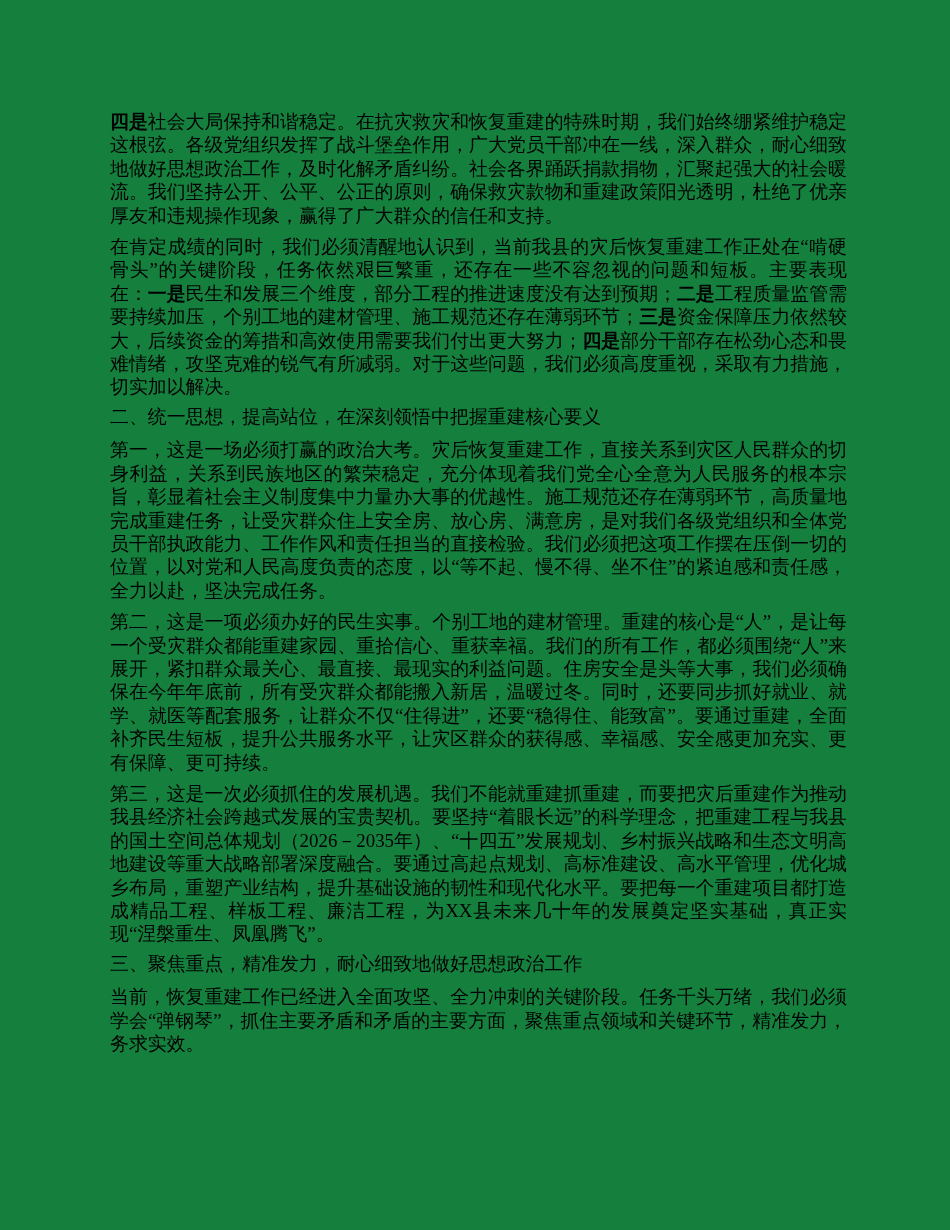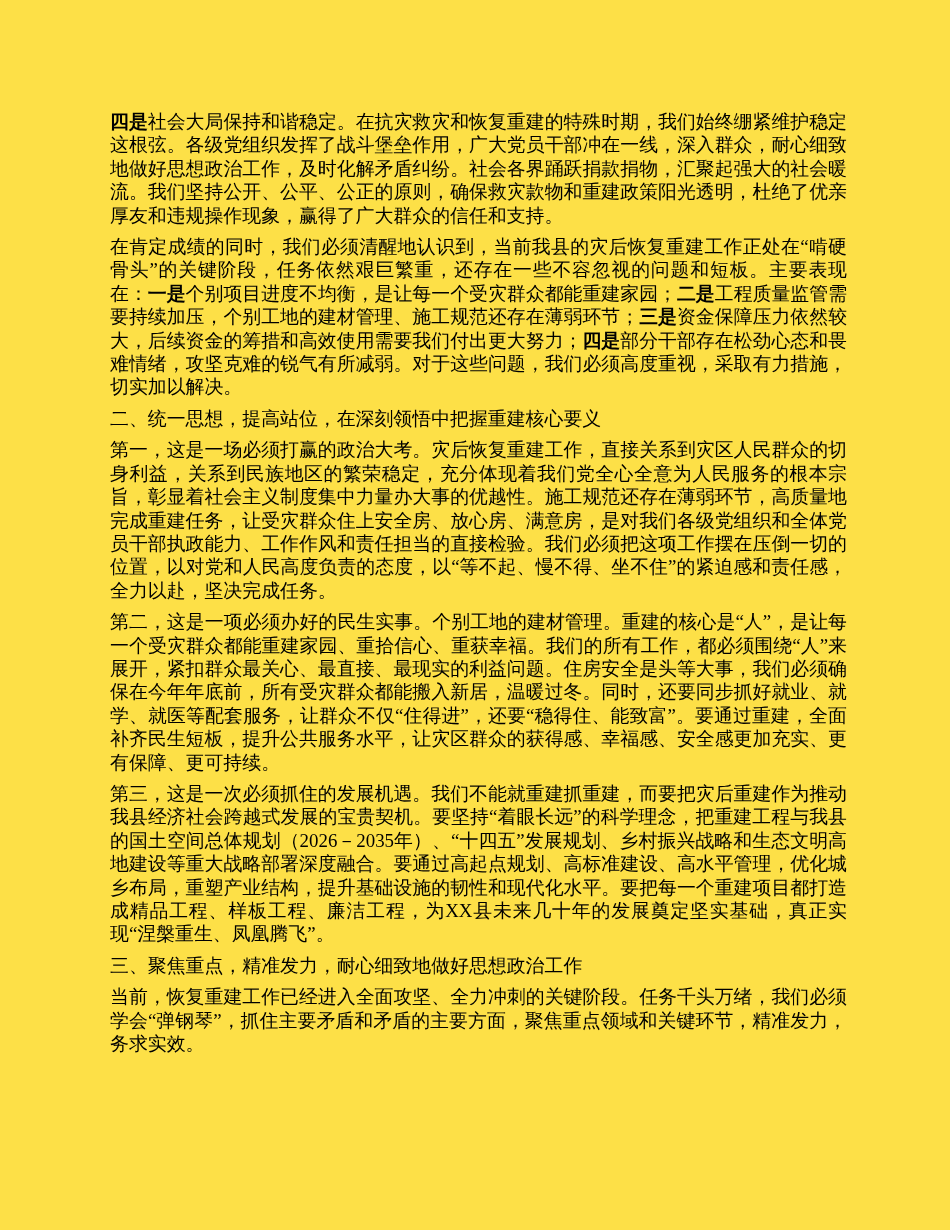--- a/index.html
+++ b/index.html
@@ -12,21 +12,21 @@
     height: 1230px;
     overflow: hidden;
     position: relative;
   }
   .page {
     position: absolute;
     left: 0;
     top: 0;
     width: 950px;
     height: 1230px;
-    background: #fde047;
+    background: #15803d;
   }
   .doc-body {
     position: absolute;
     left: 110px;
     top: 110px;
     width: 737px;
     color: #000000;
     font-family: "Liberation Serif", "DejaVu Serif", serif;
   }
   .doc-body p.block {
@@ -37,32 +37,33 @@
     text-align: justify;
     text-justify: inter-ideograph;
     letter-spacing: 0;
     word-break: break-all;
   }
   .doc-body p.block:last-child {
     margin-bottom: 12px;
   }
   .doc-body p.heading {
     font-weight: normal;
+    font-family: Liberation Mono, monospace;
   }
   .doc-body b {
     font-weight: 700;
   }
 </style>
 </head>
 <body>
 
 <div class="page">
   <div class="doc-body">
       <p class="block paragraph"><b>四是</b><span>社会大局保持和谐稳定。在抗灾救灾和恢复重建的特殊时期，我们始终绷紧维护稳定这根弦。各级党组织发挥了战斗堡垒作用，广大党员干部冲在一线，深入群众，耐心细致地做好思想政治工作，及时化解矛盾纠纷。社会各界踊跃捐款捐物，汇聚起强大的社会暖流。我们坚持公开、公平、公正的原则，确保救灾款物和重建政策阳光透明，杜绝了优亲厚友和违规操作现象，赢得了广大群众的信任和支持。</span></p>
-      <p class="block paragraph"><span>在肯定成绩的同时，我们必须清醒地认识到，当前我县的灾后恢复重建工作正处在“啃硬骨头”的关键阶段，任务依然艰巨繁重，还存在一些不容忽视的问题和短板。主要表现在：</span><b>一是</b><span>个别项目进度不均衡，是让每一个受灾群众都能重建家园；</span><b>二是</b><span>工程质量监管需要持续加压，个别工地的建材管理、施工规范还存在薄弱环节；</span><b>三是</b><span>资金保障压力依然较大，后续资金的筹措和高效使用需要我们付出更大努力；</span><b>四是</b><span>部分干部存在松劲心态和畏难情绪，攻坚克难的锐气有所减弱。对于这些问题，我们必须高度重视，采取有力措施，切实加以解决。</span></p>
+      <p class="block paragraph"><span>在肯定成绩的同时，我们必须清醒地认识到，当前我县的灾后恢复重建工作正处在“啃硬骨头”的关键阶段，任务依然艰巨繁重，还存在一些不容忽视的问题和短板。主要表现在：</span><b>一是</b><span>民生和发展三个维度，部分工程的推进速度没有达到预期；</span><b>二是</b><span>工程质量监管需要持续加压，个别工地的建材管理、施工规范还存在薄弱环节；</span><b>三是</b><span>资金保障压力依然较大，后续资金的筹措和高效使用需要我们付出更大努力；</span><b>四是</b><span>部分干部存在松劲心态和畏难情绪，攻坚克难的锐气有所减弱。对于这些问题，我们必须高度重视，采取有力措施，切实加以解决。</span></p>
       <p class="block heading"><span>二、统一思想，提高站位，在深刻领悟中把握重建核心要义</span></p>
       <p class="block paragraph"><span>第一，这是一场必须打赢的政治大考。灾后恢复重建工作，直接关系到灾区人民群众的切身利益，关系到民族地区的繁荣稳定，充分体现着我们党全心全意为人民服务的根本宗旨，彰显着社会主义制度集中力量办大事的优越性。施工规范还存在薄弱环节，高质量地完成重建任务，让受灾群众住上安全房、放心房、满意房，是对我们各级党组织和全体党员干部执政能力、工作作风和责任担当的直接检验。我们必须把这项工作摆在压倒一切的位置，以对党和人民高度负责的态度，以“等不起、慢不得、坐不住”的紧迫感和责任感，全力以赴，坚决完成任务。</span></p>
       <p class="block paragraph"><span>第二，这是一项必须办好的民生实事。个别工地的建材管理。重建的核心是“人”，是让每一个受灾群众都能重建家园、重拾信心、重获幸福。我们的所有工作，都必须围绕“人”来展开，紧扣群众最关心、最直接、最现实的利益问题。住房安全是头等大事，我们必须确保在今年年底前，所有受灾群众都能搬入新居，温暖过冬。同时，还要同步抓好就业、就学、就医等配套服务，让群众不仅“住得进”，还要“稳得住、能致富”。要通过重建，全面补齐民生短板，提升公共服务水平，让灾区群众的获得感、幸福感、安全感更加充实、更有保障、更可持续。</span></p>
       <p class="block paragraph"><span>第三，这是一次必须抓住的发展机遇。我们不能就重建抓重建，而要把灾后重建作为推动我县经济社会跨越式发展的宝贵契机。要坚持“着眼长远”的科学理念，把重建工程与我县的国土空间总体规划（2026－2035年）、“十四五”发展规划、乡村振兴战略和生态文明高地建设等重大战略部署深度融合。要通过高起点规划、高标准建设、高水平管理，优化城乡布局，重塑产业结构，提升基础设施的韧性和现代化水平。要把每一个重建项目都打造成精品工程、样板工程、廉洁工程，为XX县未来几十年的发展奠定坚实基础，真正实现“涅槃重生、凤凰腾飞”。</span></p>
       <p class="block heading"><span>三、聚焦重点，精准发力，耐心细致地做好思想政治工作</span></p>
       <p class="block paragraph"><span>当前，恢复重建工作已经进入全面攻坚、全力冲刺的关键阶段。任务千头万绪，我们必须学会“弹钢琴”，抓住主要矛盾和矛盾的主要方面，聚焦重点领域和关键环节，精准发力，务求实效。</span></p>
     </div>
 </div>
 
 </body></html>

